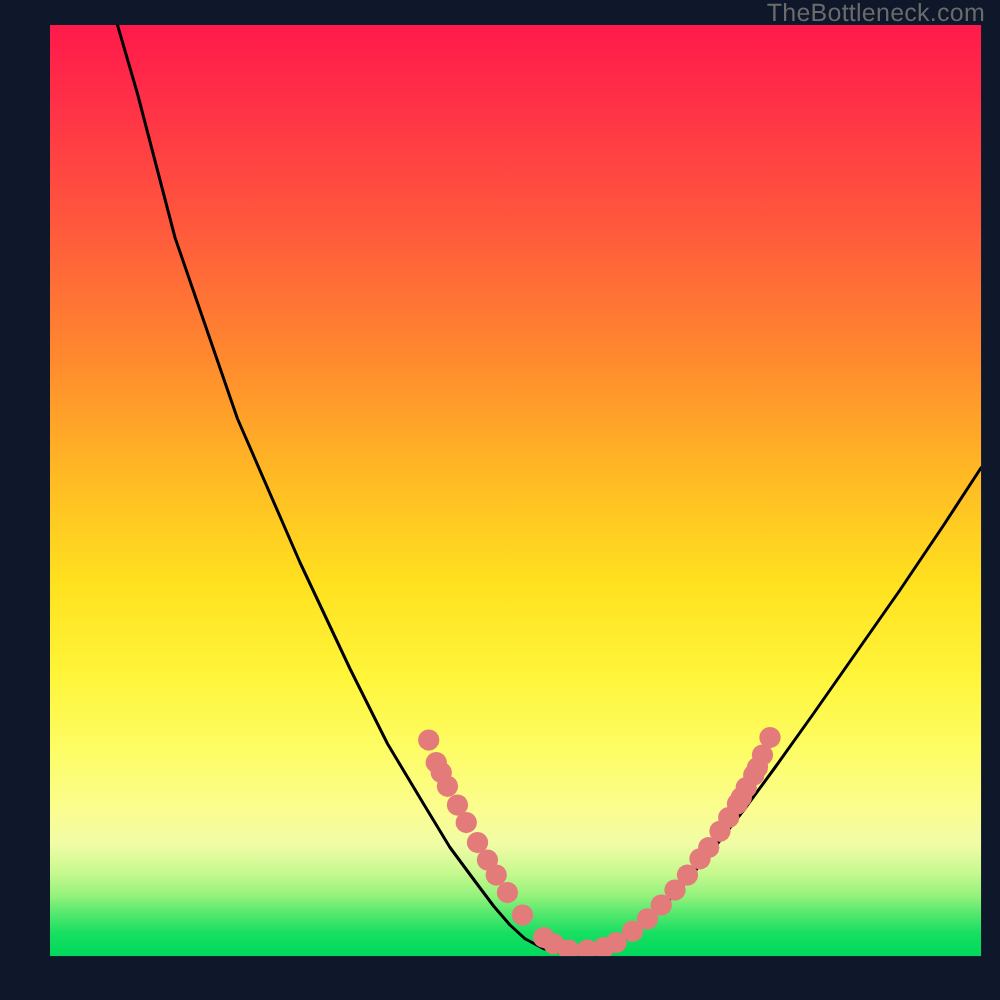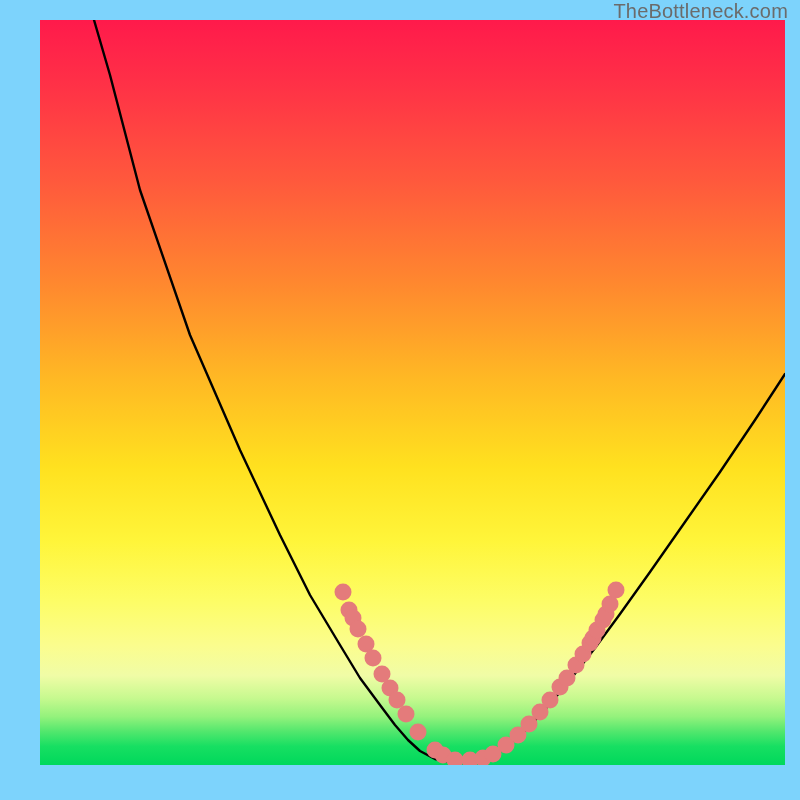--- a/index.html
+++ b/index.html
@@ -10,21 +10,21 @@
     background: #000;
     overflow: hidden;
     font-family: Arial, Helvetica, sans-serif;
   }
   .frame {
     position: absolute;
     top: 0;
     left: 0;
     width: 800px;
     height: 800px;
-    background: #7dd3fc;
+    background: #0f172a;
   }
   .plot-area {
     position: absolute;
     left: 40px;
     top: 20px;
     width: 745px;
     height: 745px;
     overflow: hidden;
   }
   .gradient-bg {

